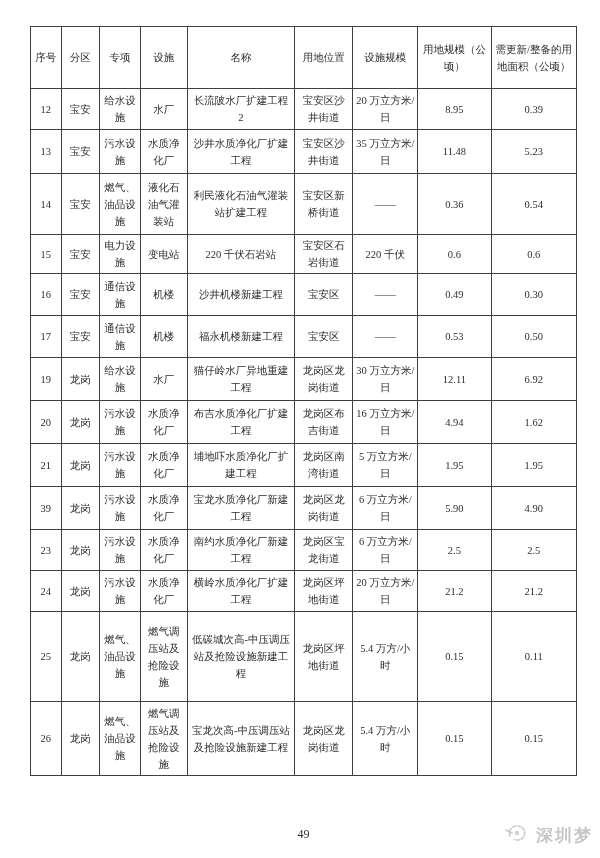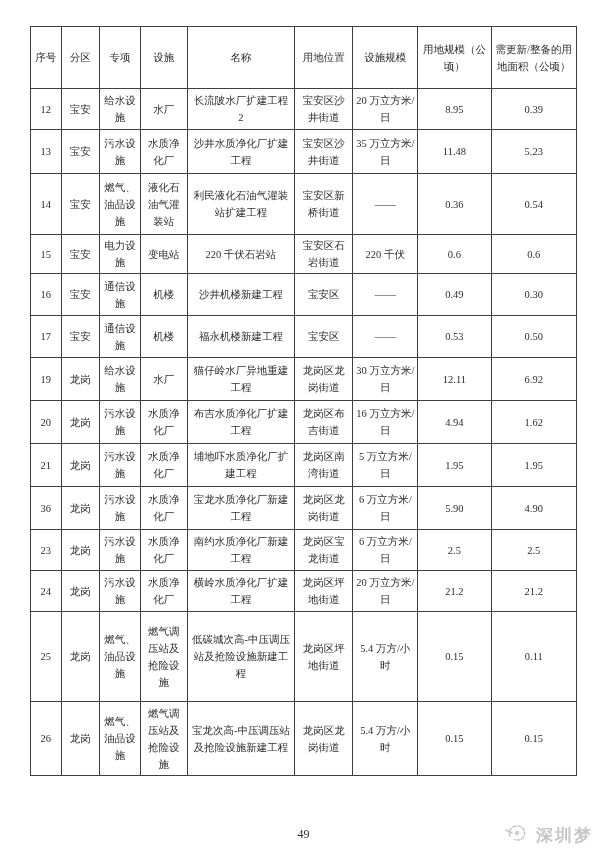--- a/index.html
+++ b/index.html
@@ -185,21 +185,21 @@
         <td>龙岗</td>
         <td>污水设施</td>
         <td>水质净化厂</td>
         <td>埔地吓水质净化厂扩建工程</td>
         <td>龙岗区南湾街道</td>
         <td>5 万立方米/日</td>
         <td>1.95</td>
         <td>1.95</td>
       </tr>
       <tr style="height: 43px;">
-        <td>36</td>
+        <td>39</td>
         <td>龙岗</td>
         <td>污水设施</td>
         <td>水质净化厂</td>
         <td>宝龙水质净化厂新建工程</td>
         <td>龙岗区龙岗街道</td>
         <td>6 万立方米/日</td>
         <td>5.90</td>
         <td>4.90</td>
       </tr>
       <tr style="height: 41px;">

